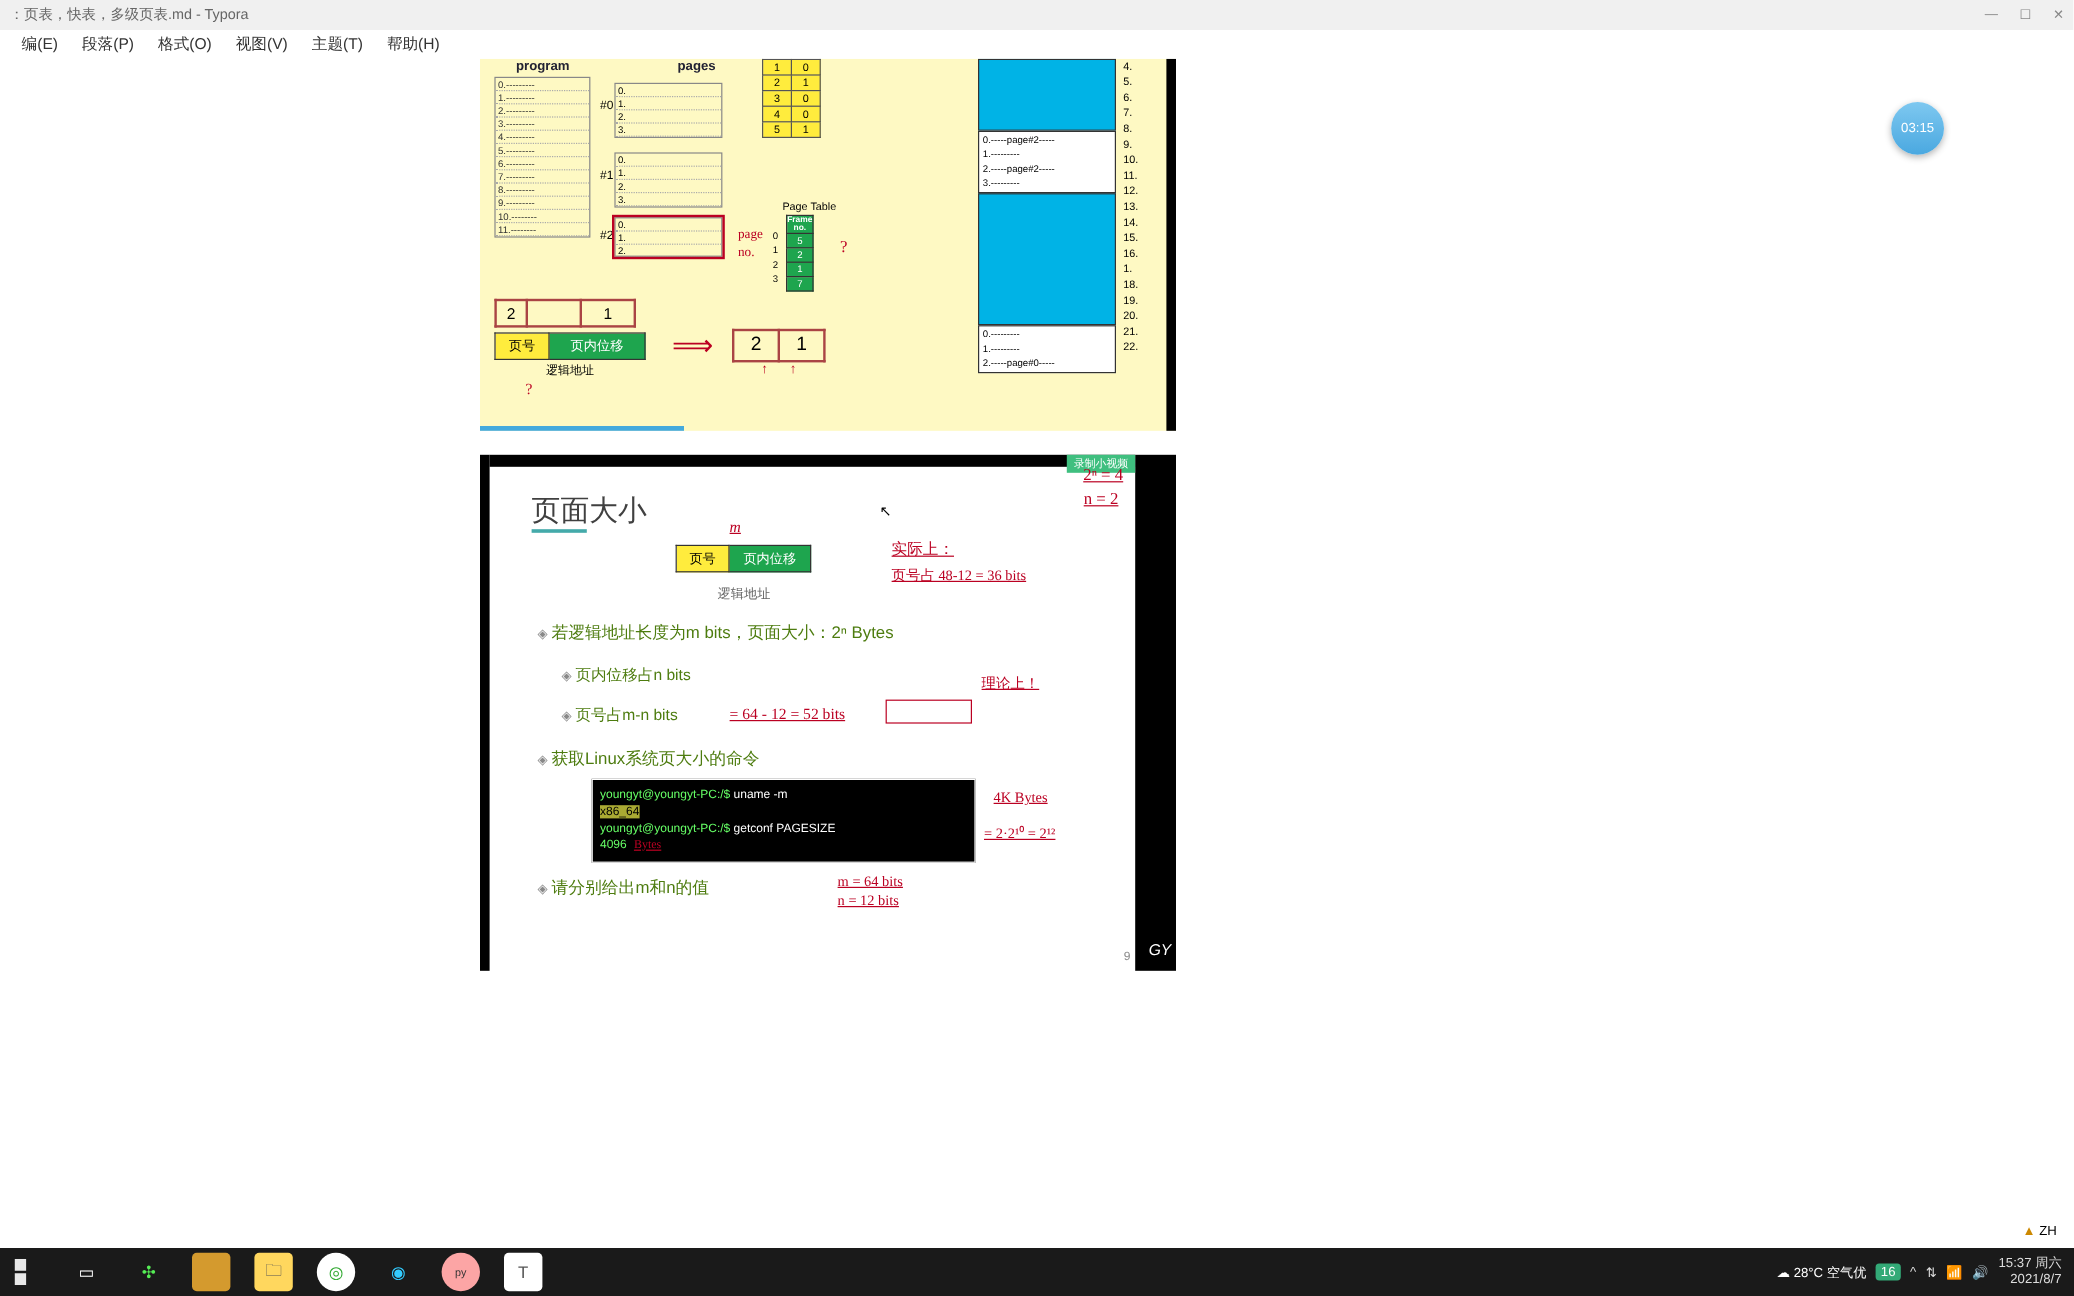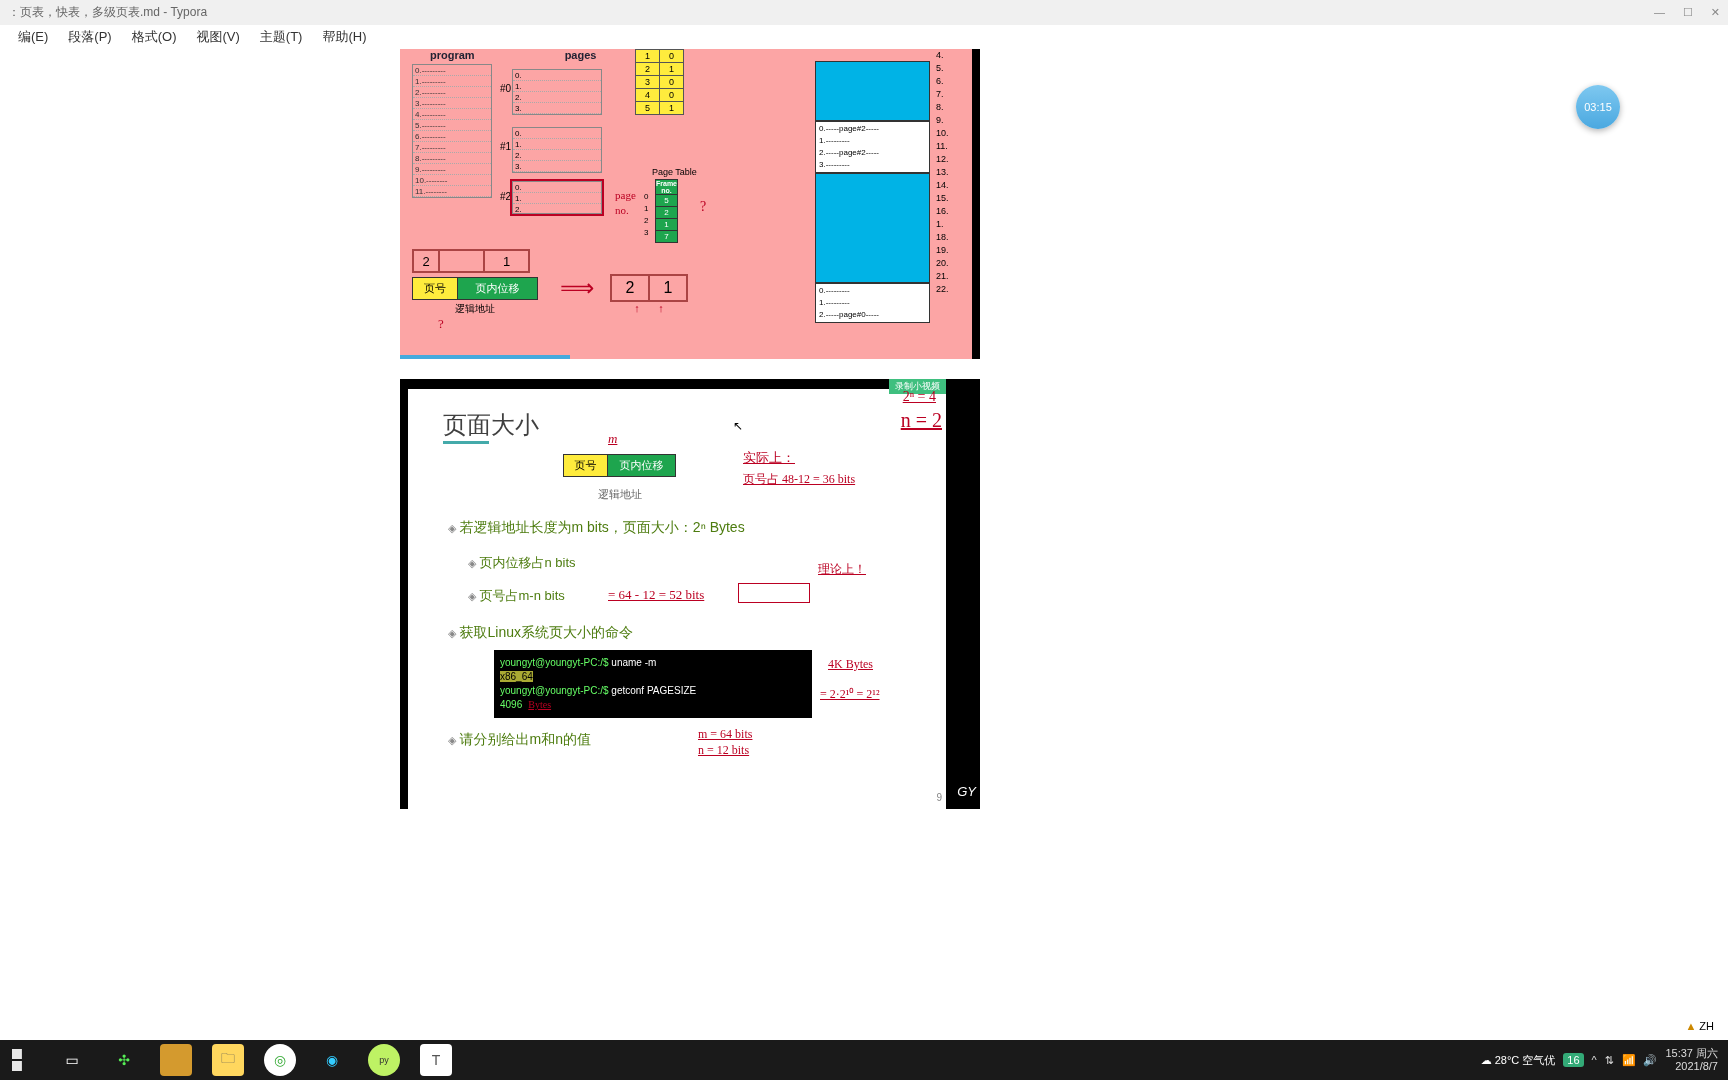--- a/index.html
+++ b/index.html
@@ -7,21 +7,21 @@
 
 .titlebar { height:25px; background:#f0f0f0; display:flex; align-items:center; padding:0 8px; font-size:12px; color:#666; }
 .titlebar .wincontrols { margin-left:auto; display:flex; gap:18px; font-size:11px; color:#888; }
 
 .menubar { height:24px; background:#fff; display:flex; align-items:center; padding-left:8px; font-size:13px; color:#333; gap:0; }
 .menubar span { padding:3px 10px; cursor:pointer; }
 
 .content { position:relative; width:100%; height:calc(100% - 25px - 24px - 40px); overflow:auto; background:#fff; }
 
 .slide { position:absolute; background:#000; }
-#slide1 { left:400px; top:0; width:580px; height:310px; background:#fca5a5; border-right:8px solid #000; }
+#slide1 { left:400px; top:0; width:580px; height:310px; background:#fef9c3; border-right:8px solid #000; }
 #slide2 { left:400px; top:330px; width:580px; height:430px; background:#fff; border-right:34px solid #000; border-left:8px solid #000; }
 
 #slide1 .hdr { display:flex; gap:90px; font-size:11px; font-family:monospace; font-weight:bold; color:#223; position:absolute; top:0; left:30px; }
 .programbox { position:absolute; left:12px; top:15px; width:80px; border:1px solid #888; font-size:8px; color:#333; }
 .programbox div { border-bottom:1px dotted #aaa; padding:0 2px; line-height:11px; height:11px; }
 .pagesbox { position:absolute; left:112px; width:90px; border:1px solid #888; }
 .pagesbox div { font-size:8px; line-height:11px; height:11px; border-bottom:1px dotted #aaa; padding-left:2px;}
 #pg0 { top:20px; } #pg1 { top:78px; } #pg2 { top:132px; }
 .plabel { position:absolute; font-size:10px; }
 
@@ -29,21 +29,21 @@
 .yellowtbl td { border:1px solid #555; background:#ffec3d; width:24px; height:13px; text-align:center; }
 #yt1 { left:235px; top:0; }
 
 .greentbl { position:absolute; border-collapse:collapse; font-size:8px; left:255px; top:130px; }
 .greentbl td { border:1px solid #333; background:#1ea54e; color:#fff; width:22px; height:12px; text-align:center;}
 .greentbl th { background:#1ea54e; color:#fff; font-size:7px; border:1px solid #333; }
 
 .frames { position:absolute; left:340px; top:0; font-size:10px; font-weight:bold; }
 .frames div { height:48px; line-height:48px; }
 
-.bluecol { position:absolute; left:415px; top:0; width:115px;margin-top:12px; }
+.bluecol { position:absolute; left:415px; top:0; width:115px; }
 .bluecol .blk { border:1px solid #333; }
 .bluecol .blue { background:#00b3e6; height:60px; }
 .bluecol .wh { background:#fff; font-size:8px; line-height:12px; padding:1px 3px;}
 
 .numcol { position:absolute; left:536px; top:0; font-size:9px; }
 .numcol div { height:13px; line-height:13px; }
 
 .logicaddr { position:absolute; left:12px; top:200px; }
 .logicaddr table { border-collapse:collapse; }
 .logicaddr td { border:2px solid #a44; width:45px; height:22px; text-align:center; font-size:13px; }
@@ -274,21 +274,21 @@
 </div>
 
 <div class="slide" id="slide2">
   <div class="tophdr"></div>
   <div class="rectab">录制小视频</div>
 
   <span class="title">页面大小</span>
   <div class="uline"></div>
 
   <span class="hand" style="right:10px;top:10px;font-size:14px">2ⁿ = 4</span>
-  <span class="hand" style="right:4px;top:30px;font-size:20px">n = 2</span>
+  <span class="hand" style="right:14px;top:30px;font-size:14px">n = 2</span>
 
   <span class="hand" style="left:200px;top:52px;font-size:13px;font-style:italic">m</span>
 
   <div class="addr2">
     <table>
           <tbody>
             <tr>
               <td class="y">页号</td>
               <td class="g">页内位移</td>
             </tr>
@@ -341,21 +341,21 @@
 </div>
 
 <div class="taskbar">
   <div class="start"></div>
   <div class="ic">▭</div>
   <div class="ic" style="color:#5e5">✣</div>
   <div class="ic" style="background:#d49a2e"></div>
   <div class="ic" style="background:#ffd75e;color:#555">🗀</div>
   <div class="ic" style="background:#fff;color:#3a3;border-radius:50%">◎</div>
   <div class="ic" style="color:#3cf">◉</div>
-  <div class="ic" style="background:#bef264;color:#333;border-radius:50%;font-size:9px">py</div>
+  <div class="ic" style="background:#fca5a5;color:#333;border-radius:50%;font-size:9px">py</div>
   <div class="ic" style="background:#fff;color:#555">T</div>
   <div class="tray">
     <span style="color:#fff">☁ <span>28°C 空气优</span></span>
     <span style="background:#3a7;padding:1px 4px;border-radius:3px;color:#fff">16</span>
     <span>^</span>
     <span>⇅</span>
     <span>📶</span>
     <span>🔊</span>
     <div class="clock">
       <div>15:37 周六</div>

